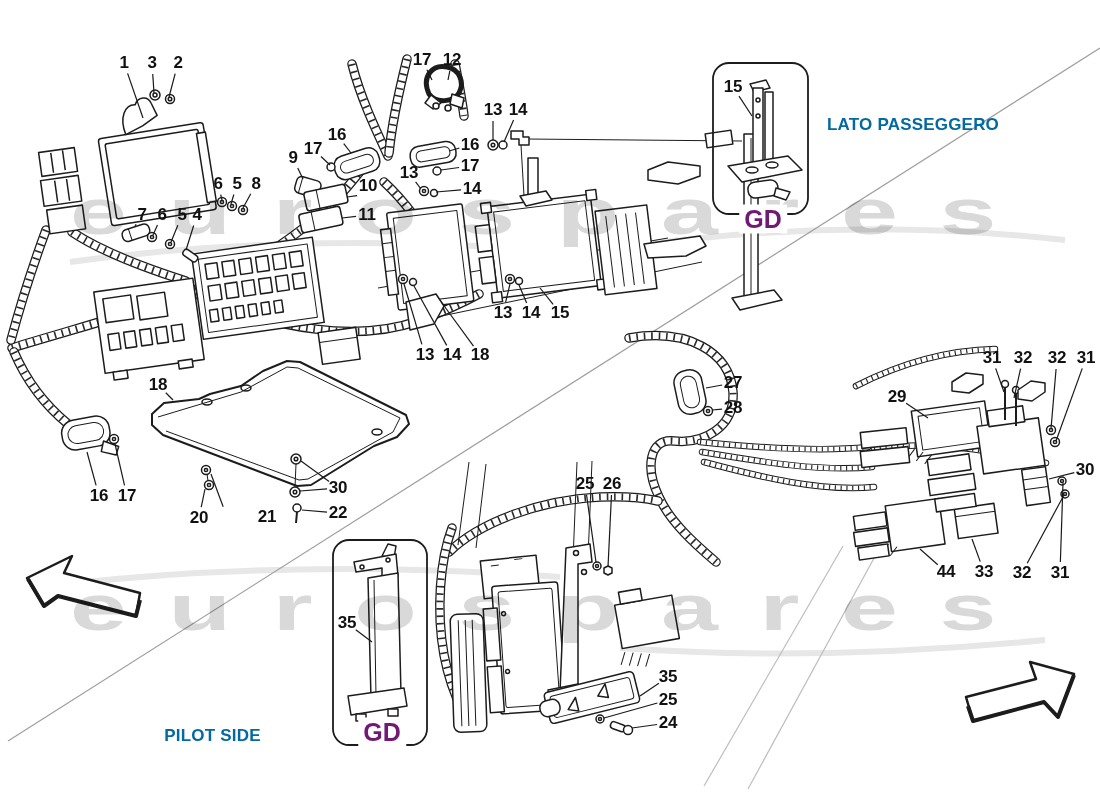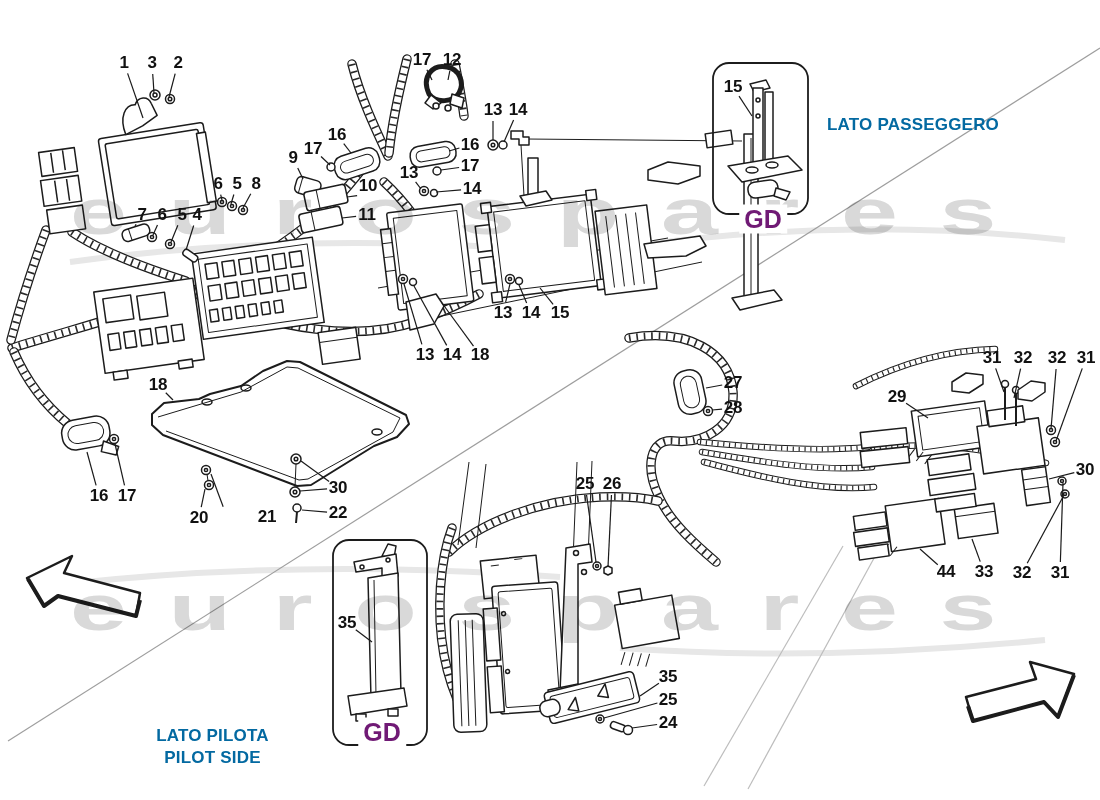--- a/index.html
+++ b/index.html
@@ -620,20 +620,19 @@
       <span class="callout" style="left: 347px; top: 623px;">35</span>
       <span class="callout" style="left: 668px; top: 677px;">35</span>
       <span class="callout" style="left: 668px; top: 700px;">25</span>
       <span class="callout" style="left: 668px; top: 723px; text-align: right;">24</span>
     </div>
 
 <div class="side-label" id="passenger-label">
   <div>LATO PASSEGGERO</div>
 </div>
 <div class="side-label" id="pilot-label">
-  <div>LATO PILOTA</div>
   <div>PILOT SIDE</div>
 </div>
 
 <div class="gd" id="gd-passenger">GD</div>
 <div class="gd" id="gd-pilot">GD</div>
 
 </div>
 
 </body></html>

